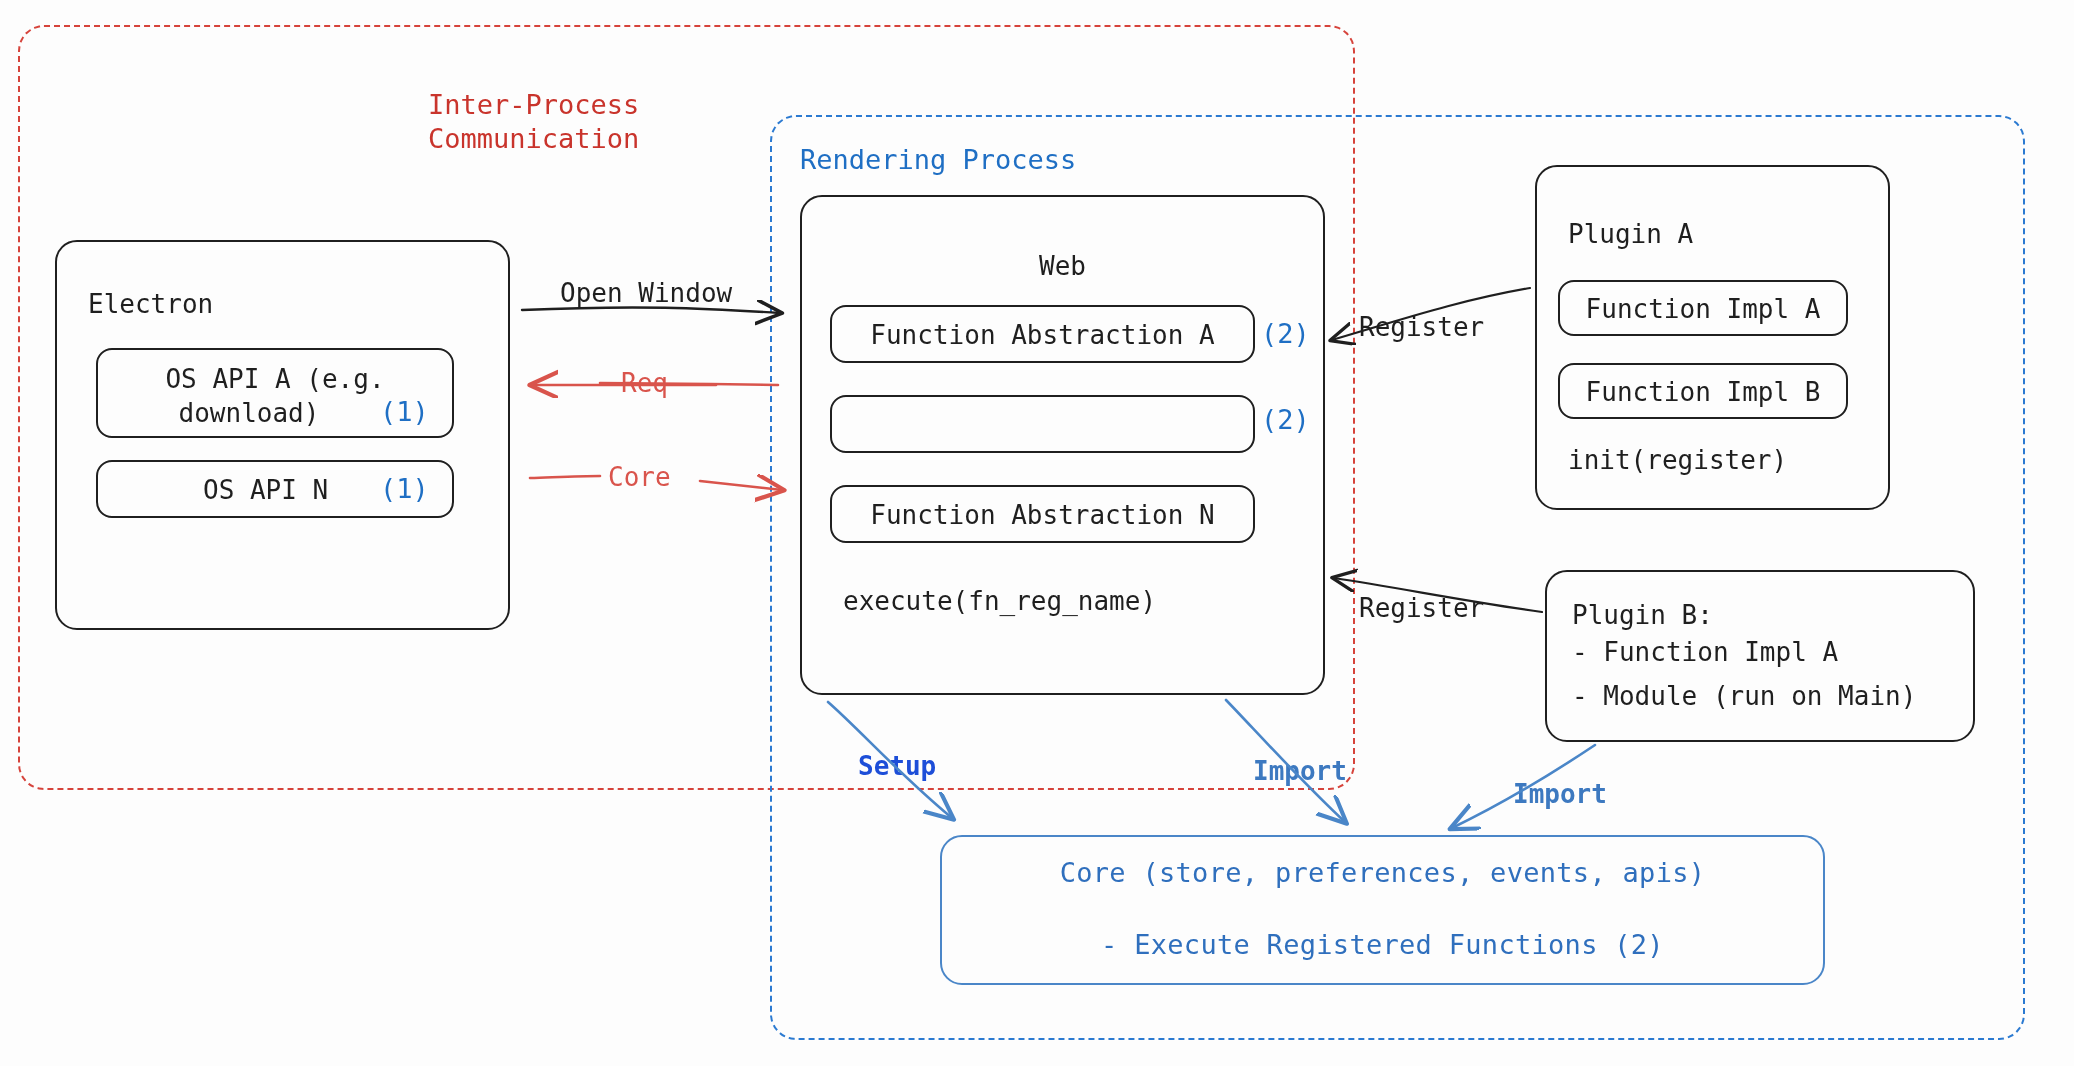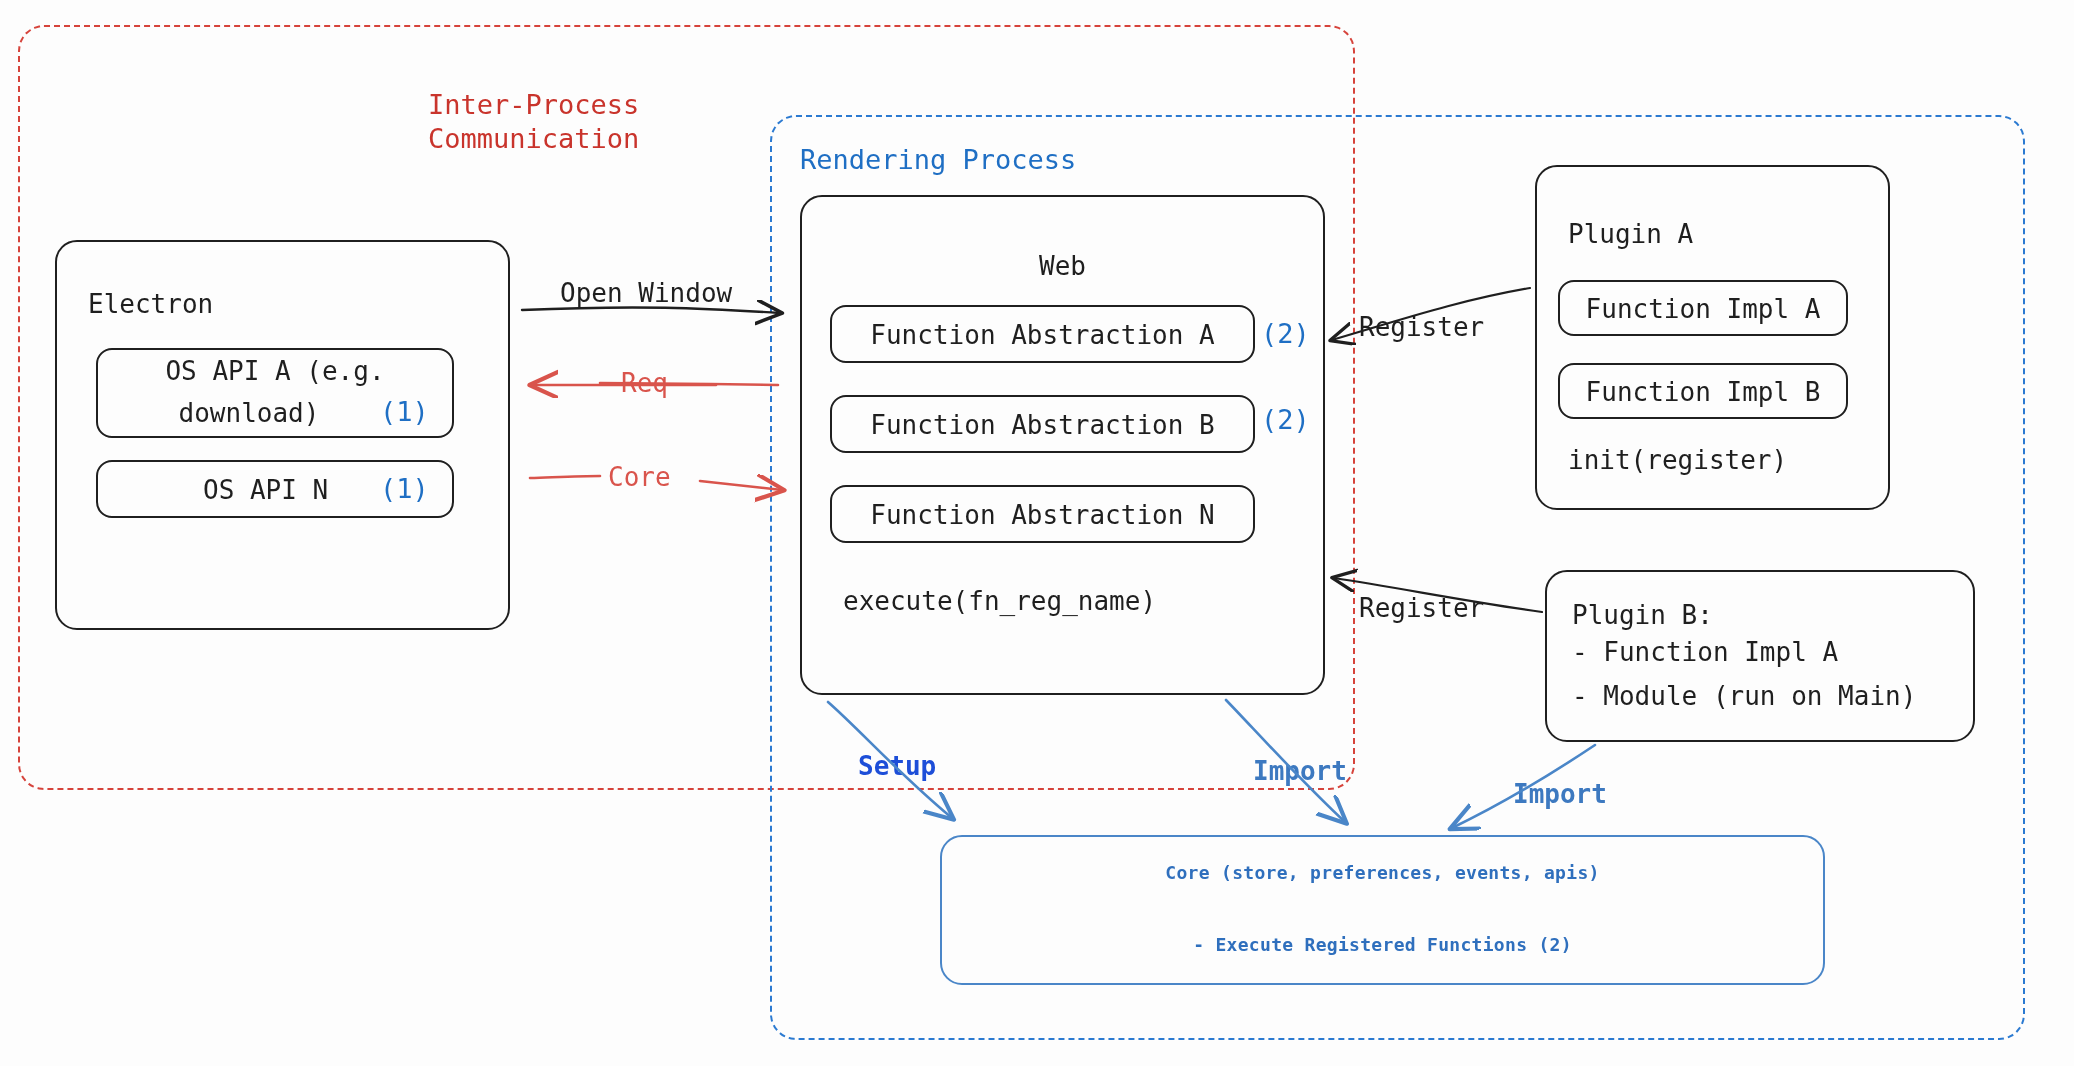--- a/index.html
+++ b/index.html
@@ -36,57 +36,56 @@
   .t-mono{font-family:"DejaVu Sans Mono","Liberation Mono",monospace;}
 
   .ctr{text-align:center;}
 
   .title-red{font-size:27px;line-height:34px;color:#c9342c;font-weight:500;}
   .title-blue{font-size:27px;line-height:34px;color:#1f6fc4;font-weight:500;}
   .hdr{font-size:26px;line-height:32px;}
   .body-t{font-size:26px;line-height:34px;}
   .small-mark{font-size:27px;line-height:32px;color:#1f6fc4;}
   .arrow-lbl{font-size:26px;line-height:32px;}
-  .core-t{font-size:18px;line-height:36px;color:#2f6fbd;font-weight:700;letter-spacing:.3px;}
+  .core-t{font-size:27px;line-height:36px;color:#2f6fbd;font-weight:400;letter-spacing:.3px;}
 </style>
 </head>
 <body>
 
 <div id="canvas">
 
   <div class="dashed-red" style="left:18px;top:25px;width:1337px;height:765px;"></div>
 
   <div class="dashed-blue" style="left:770px;top:115px;width:1255px;height:925px;"></div>
 
   <div class="label title-red t-mono" style="left:428px;top:88px;">Inter-Process</div>
   <div class="label title-red t-mono" style="left:428px;top:122px;">Communication</div>
 
   <div class="label title-blue t-mono" style="left:800px;top:143px;">Rendering Process</div>
 
   <div class="box" style="left:55px;top:240px;width:455px;height:390px;"></div>
   <div class="label hdr t-mono" style="left:88px;top:288px;">Electron</div>
 
   <div class="box inner" style="left:96px;top:348px;width:358px;height:90px;"></div>
-  <div class="label body-t t-mono ctr" style="left:96px;top:354px;width:358px;">OS API A (e.g.</div>
+  <div class="label body-t t-mono ctr" style="left:96px;top:362px;width:358px;">OS API A (e.g.</div>
   <div class="label body-t t-mono ctr" style="left:70px;top:396px;width:358px;">download)</div>
   <div class="label small-mark t-mono" style="left:380px;top:396px;">(1)</div>
 
   <div class="box inner" style="left:96px;top:460px;width:358px;height:58px;"></div>
   <div class="label body-t t-mono" style="left:203px;top:473px;">OS API N</div>
   <div class="label small-mark t-mono" style="left:380px;top:473px;">(1)</div>
 
   <div class="box" style="left:800px;top:195px;width:525px;height:500px;"></div>
   <div class="label hdr t-mono ctr" style="left:800px;top:250px;width:525px;">Web</div>
 
   <div class="box inner" style="left:830px;top:305px;width:425px;height:58px;"></div>
   <div class="label body-t t-mono ctr" style="left:830px;top:318px;width:425px;">Function Abstraction A</div>
   <div class="label small-mark t-mono" style="left:1261px;top:318px;">(2)</div>
 
   <div class="box inner" style="left:830px;top:395px;width:425px;height:58px;"></div>
-  <div class="label body-t t-mono ctr" style="left:830px;top:408px;width:425px;">Function Abstraction B</div>
   <div class="label small-mark t-mono" style="left:1261px;top:404px;">(2)</div>
 
   <div class="box inner" style="left:830px;top:485px;width:425px;height:58px;"></div>
   <div class="label body-t t-mono ctr" style="left:830px;top:498px;width:425px;">Function Abstraction N</div>
 
   <div class="label body-t t-mono" style="left:843px;top:584px;">execute(fn_reg_name)</div>
 
   <div class="box" style="left:1535px;top:165px;width:355px;height:345px;"></div>
   <div class="label hdr t-mono" style="left:1568px;top:218px;">Plugin A</div>
 

